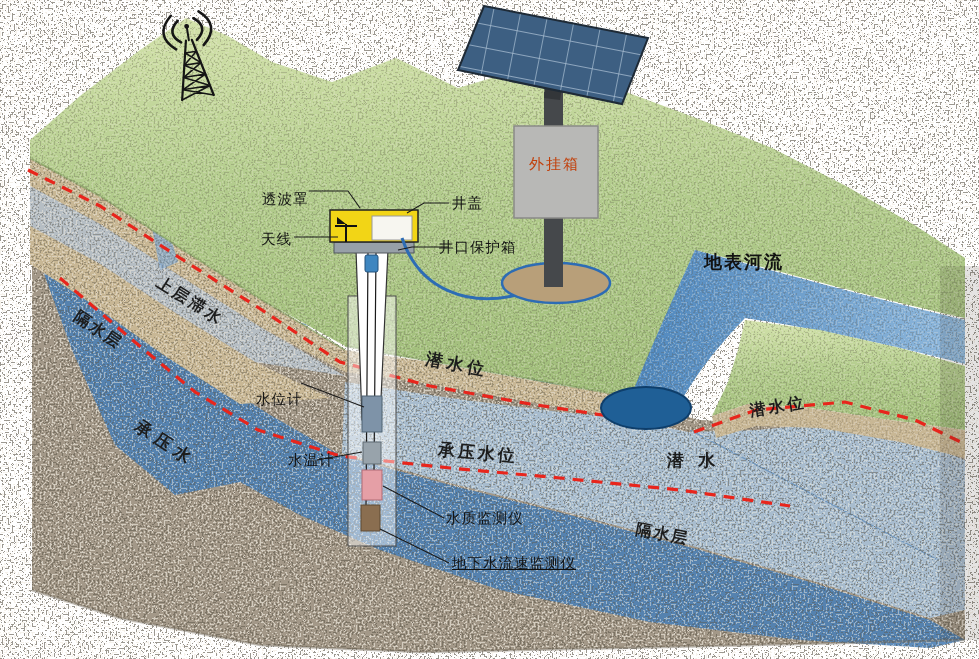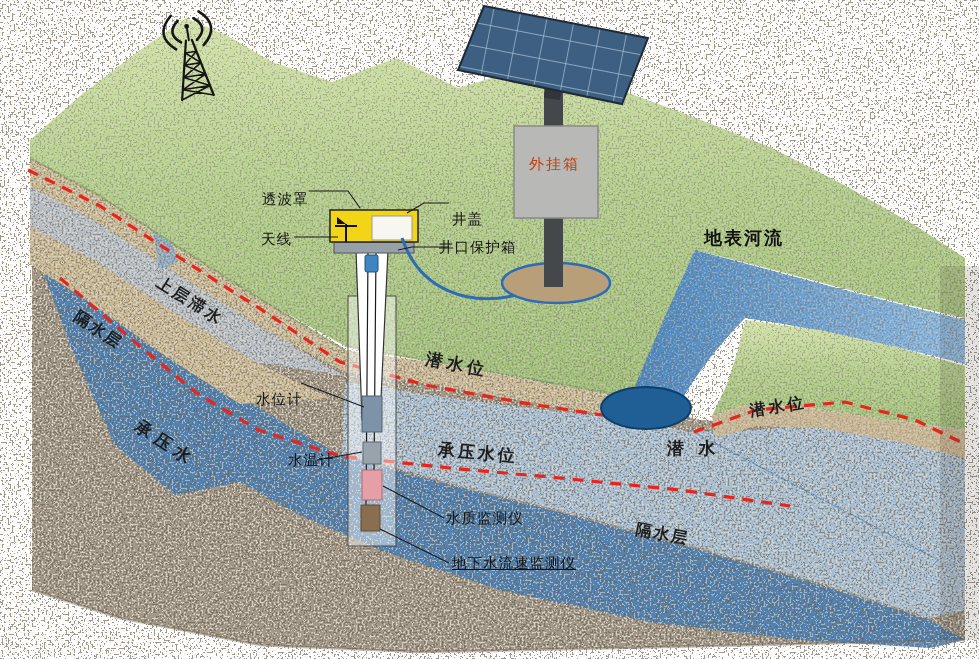--- a/index.html
+++ b/index.html
@@ -3,21 +3,21 @@
 <meta charset="utf-8">
 <style>
   html,body{margin:0;padding:0;background:#ffffff;}
   .stage{position:relative;width:979px;height:659px;overflow:hidden;
          font-family:"Liberation Serif","DejaVu Serif",serif;}
   .stage svg{position:absolute;left:0;top:0;}
   .lbl{position:absolute;color:#121212;white-space:nowrap;line-height:1.1;
        transform-origin:0 50%;}
   .lbl.eq{font-size:14.5px;letter-spacing:1px;}
   .lbl.geo{font-weight:bold;font-size:16px;color:#1c1c1c;}
-  .lbl.big{font-size:18px;font-weight:600;letter-spacing:2px;}
+  .lbl.big{font-size:18px;font-weight:600;letter-spacing:2px;margin-top:24px;}
   .lbl.boxlab{font-size:15px;letter-spacing:2px;color:#c2410c;}
 </style>
 </head>
 <body>
 
 <div class="stage">
 
 <svg width="979" height="659" viewBox="0 0 979 659">
   <defs>
     <linearGradient id="grassGrad" x1="0" y1="0" x2="0" y2="1">
@@ -144,32 +144,32 @@
     <path d="M294,237 L338,237"></path>
     <path d="M449,247 L412,247 L398,250"></path>
     <path d="M301,383 L364,407"></path>
     <path d="M317,460 L362,452"></path>
     <path d="M383,486 L444,518"></path>
     <path d="M380,529 L449,563"></path>
   </g>
 </svg>
 
 <div class="lbl eq" style="left:262px;top:184px;margin-top:8px;">透波罩</div>
-<div class="lbl eq" style="left:452px;top:196px;margin-top:16px;">井盖</div>
+<div class="lbl eq" style="left:452px;top:196px;">井盖</div>
 <div class="lbl eq" style="left:261px;top:232px;">天线</div>
 <div class="lbl eq" style="left:439px;top:240px;text-align:right;">井口保护箱</div>
 <div class="lbl boxlab" style="left:529px;top:156px;">外挂箱</div>
 <div class="lbl big" style="left:704px;top:229px;">地表河流</div>
 
 <div class="lbl geo" style="left:158px;top:272px;transform:rotate(32deg);letter-spacing:3px;">上层滞水</div>
 <div class="lbl geo" style="left:76px;top:306px;transform:rotate(34deg);letter-spacing:2px;">隔水层</div>
 <div class="lbl geo" style="left:426px;top:350px;transform:rotate(11deg);font-size:17px;letter-spacing:4px;">潜水位</div>
 <div class="lbl geo" style="left:136px;top:416px;transform:rotate(33deg);font-size:17px;letter-spacing:6px;">承压水</div>
 <div class="lbl geo" style="left:438px;top:441px;transform:rotate(5deg);font-size:17px;letter-spacing:3px;">承压水位</div>
-<div class="lbl geo" style="left:634px;top:440px;font-size:17px;letter-spacing:5px;padding-left:33px;">潜 水</div>
+<div class="lbl geo" style="left:634px;top:452px;font-size:17px;letter-spacing:5px;padding-left:33px;">潜 水</div>
 <div class="lbl geo" style="left:750px;top:402px;transform:rotate(-9deg);letter-spacing:3px;">潜水位</div>
 <div class="lbl geo" style="left:636px;top:520px;transform:rotate(11deg);letter-spacing:2px;">隔水层</div>
 
 <div class="lbl eq" style="left:256px;top:392px;">水位计</div>
 <div class="lbl eq" style="left:288px;top:453px;">水温计</div>
 <div class="lbl eq" style="left:446px;top:511px;">水质监测仪</div>
 <div class="lbl eq" style="left:452px;top:556px;text-decoration:underline;">地下水流速监测仪</div>
 
 </div>
 

